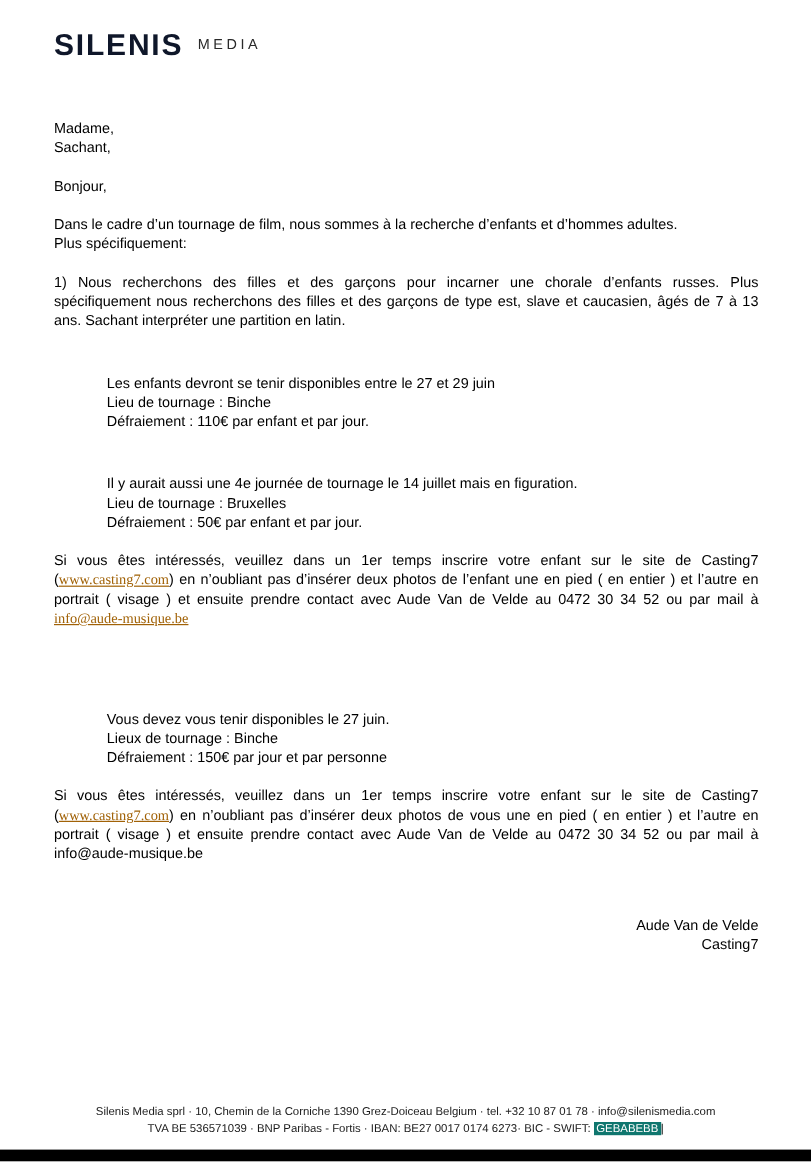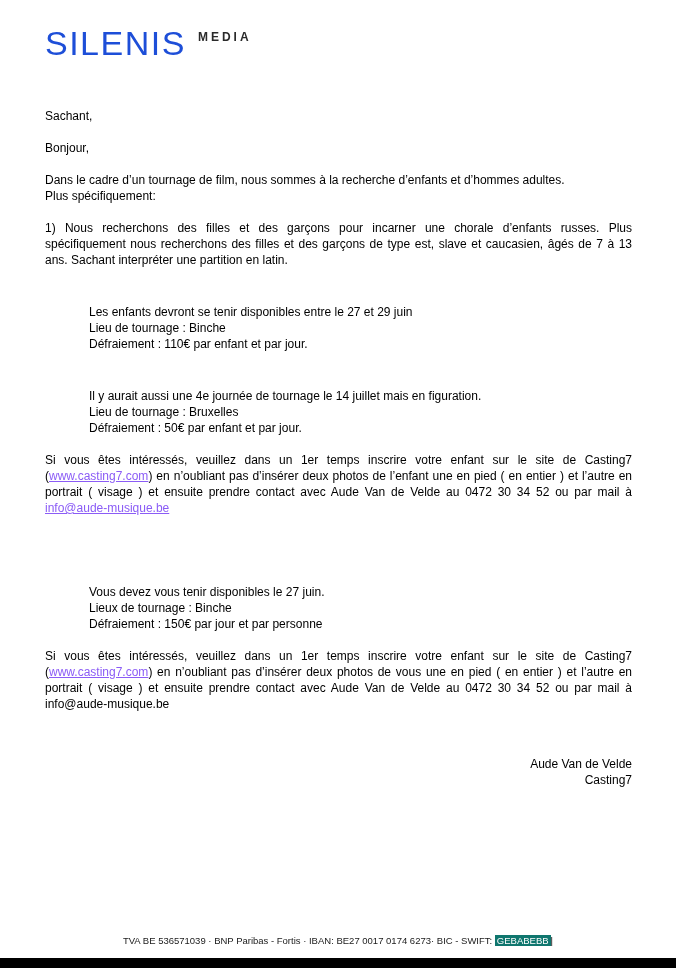--- a/index.html
+++ b/index.html
@@ -8,31 +8,31 @@
     height: 968px;
     background: #ffffff;
     font-family: "Liberation Sans", sans-serif;
     color: #000;
     position: relative;
     overflow: hidden;
   }
   .page { padding: 26px 44px 0 45px; }
 
   .logo { display: flex; align-items: flex-start; gap: 12px; }
-  .brand { font-size: 34px; font-weight: 400; letter-spacing: 1.5px; color: #1d4ed8; line-height: 1; }
-  .brand-sub { font-size: 12px; letter-spacing: 3px; color: #2a2a2a; margin-top: 4px; font-weight: 700; }
+  .brand { font-size: 25px; font-weight: 700; letter-spacing: 1.5px; color: #0f172a; line-height: 1; }
+  .brand-sub { font-size: 12px; letter-spacing: 3px; color: #2a2a2a; margin-top: 4px; font-weight: 400; }
 
   .body-text { margin-top: 48px; font-size: 12px; line-height: 16px; }
   p.line { margin: 0; }
   .gap { height: 16px; }
   .gap2 { height: 32px; }
   .just { text-align: justify; }
   .indent { padding-left: 44px; margin-top: 20px; }
 
-  a.link { color: #8b5cf6; text-decoration: underline; cursor: pointer; }
+  a.link { color: #a16207; text-decoration: underline; cursor: pointer; font-family: Liberation Serif, serif; }
 
   .signature { text-align: right; margin-top: 28px; }
 
   .footer {
     position: absolute; left: 0; right: 0; bottom: 20px;
     text-align: center; font-size: 9.5px; line-height: 14px; color: #1a1a1a;
   }
   .hl { background: #0f766e; color: #fff; padding: 0 2px; }
   .cursor { color: #000; }
 
@@ -43,20 +43,21 @@
 
 <div class="page">
 
   <header class="logo">
     <span class="brand">SILENIS</span>
     <span class="brand-sub">MEDIA</span>
   </header>
 
   <main class="body-text">
 
+    <p class="line">Madame,</p>
     <p class="line">Sachant,</p>
     <div class="gap"></div>
 
     <p class="line">Bonjour,</p>
     <div class="gap"></div>
 
     <p class="line">Dans le cadre d’un tournage de film, nous sommes à la recherche d’enfants et d’hommes adultes.</p>
     <p class="line">Plus spécifiquement:</p>
     <div class="gap"></div>
 
@@ -95,16 +96,17 @@
 
     <div class="signature">
       <p class="line">Aude Van de Velde</p>
       <p class="line">Casting7</p>
     </div>
 
   </main>
 </div>
 
 <footer class="footer">
+  <p class="line">Silenis Media sprl · 10, Chemin de la Corniche 1390 Grez-Doiceau Belgium · tel. +32 10 87 01 78 · info@silenismedia.com</p>
   <p class="line"><span>TVA BE 536571039 · BNP Paribas - Fortis · IBAN: BE27 0017 0174 6273· BIC - SWIFT: </span><span class="hl">GEBABEBB</span><span class="cursor">|</span></p>
 </footer>
 
 <div class="bottom-bar"></div>
 
 </body></html>

